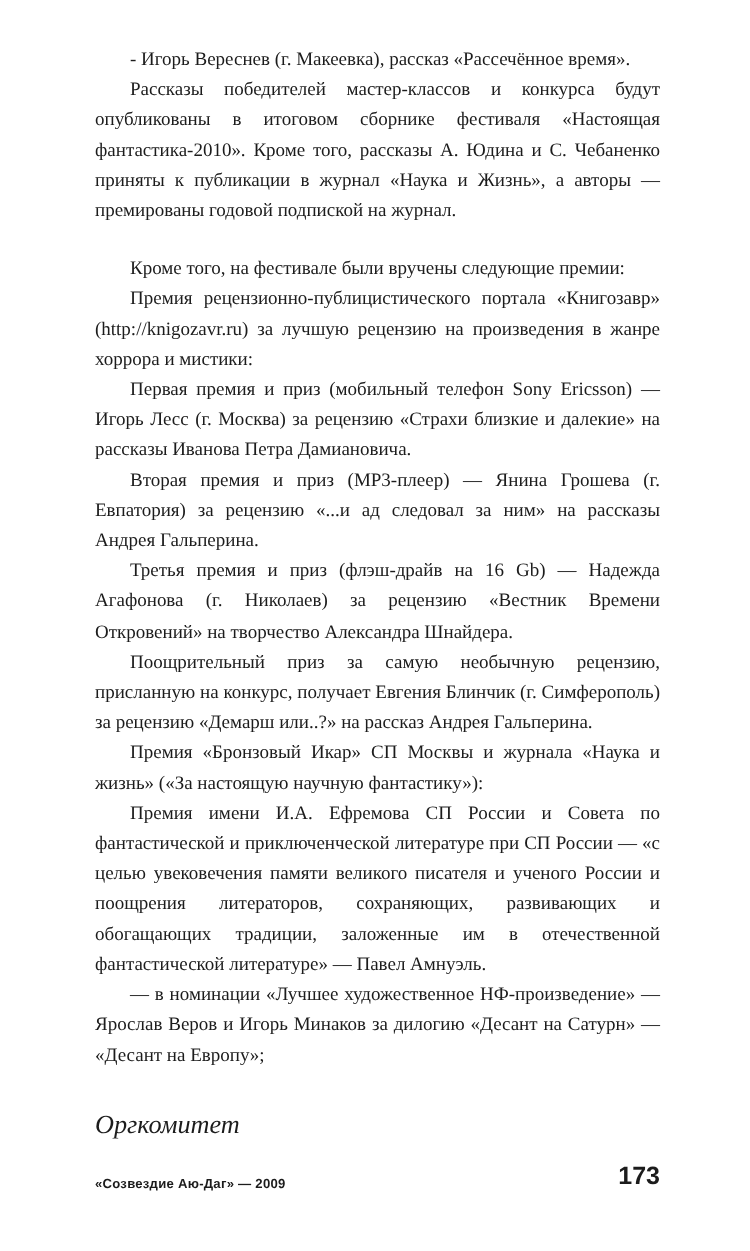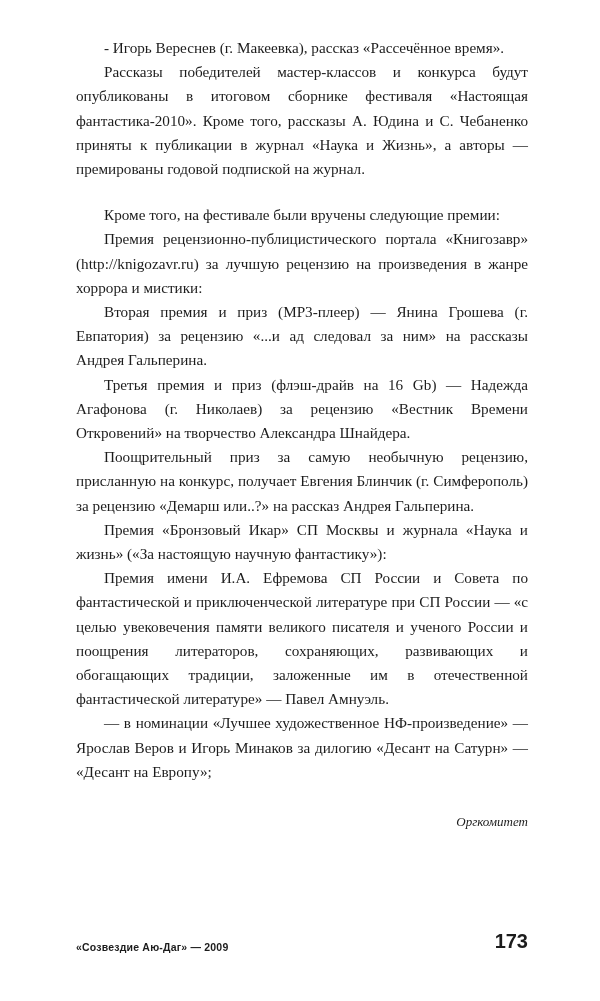--- a/index.html
+++ b/index.html
@@ -32,23 +32,22 @@
     margin: 0;
     font-size: 15.2px;
     line-height: 24.2px;
     text-align: justify;
     text-indent: 28px;
     hyphens: none;
   }
   .gap { height: 22px; }
   .signature {
     margin-top: 30px;
-    text-align: right;
     font-style: italic;
-    font-size: 13px;
+    font-size: 21px;
   }
   .footer {
     position: absolute;
     left: 76px;
     bottom: 48px;
     width: 452px;
     display: flex;
     align-items: flex-end;
     justify-content: space-between;
   }
@@ -70,20 +69,21 @@
 <div class="page">
   <div class="content">
 
     <p>- Игорь Вереснев (г. Макеевка), рассказ «Рассечённое время».</p>
     <p>Рассказы победителей мастер-классов и конкурса будут опубликованы в итоговом сборнике фестиваля «Настоящая фантастика-2010». Кроме того, рассказы А. Юдина и С. Чебаненко приняты к публикации в журнал «Наука и Жизнь», а авторы — премированы годовой подпиской на журнал.</p>
 
     <div class="gap"></div>
 
     <p>Кроме того, на фестивале были вручены следующие премии:</p>
     <p>Премия рецензионно-публицистического портала «Книгозавр» (http://knigozavr.ru) за лучшую рецензию на произведения в жанре хоррора и мистики:</p>
+    <p>Первая премия и приз (мобильный телефон Sony Ericsson) — Игорь Лесс (г. Москва) за рецензию «Страхи близкие и далекие» на рассказы Иванова Петра Дамиановича.</p>
     <p>Вторая премия и приз (МР3-плеер) — Янина Грошева (г. Евпатория) за рецензию «...и ад следовал за ним» на рассказы Андрея Гальперина.</p>
     <p>Третья премия и приз (флэш-драйв на 16 Gb) — Надежда Агафонова (г. Николаев) за рецензию «Вестник Времени Откровений» на творчество Александра Шнайдера.</p>
     <p>Поощрительный приз за самую необычную рецензию, присланную на конкурс, получает Евгения Блинчик (г. Симферополь) за рецензию «Демарш или..?» на рассказ Андрея Гальперина.</p>
     <p>Премия «Бронзовый Икар» СП Москвы и журнала «Наука и жизнь» («За настоящую научную фантастику»):</p>
     <p>Премия имени И.А. Ефремова СП России и Совета по фантастической и приключенческой литературе при СП России — «с целью увековечения памяти великого писателя и ученого России и поощрения литераторов, сохраняющих, развивающих и обогащающих традиции, заложенные им в отечественной фантастической литературе» — Павел Амнуэль.</p>
     <p>— в номинации «Лучшее художественное НФ-произведение» — Ярослав Веров и Игорь Минаков за дилогию «Десант на Сатурн» — «Десант на Европу»;</p>
 
     <div class="signature">Оргкомитет</div>
   </div>
 

